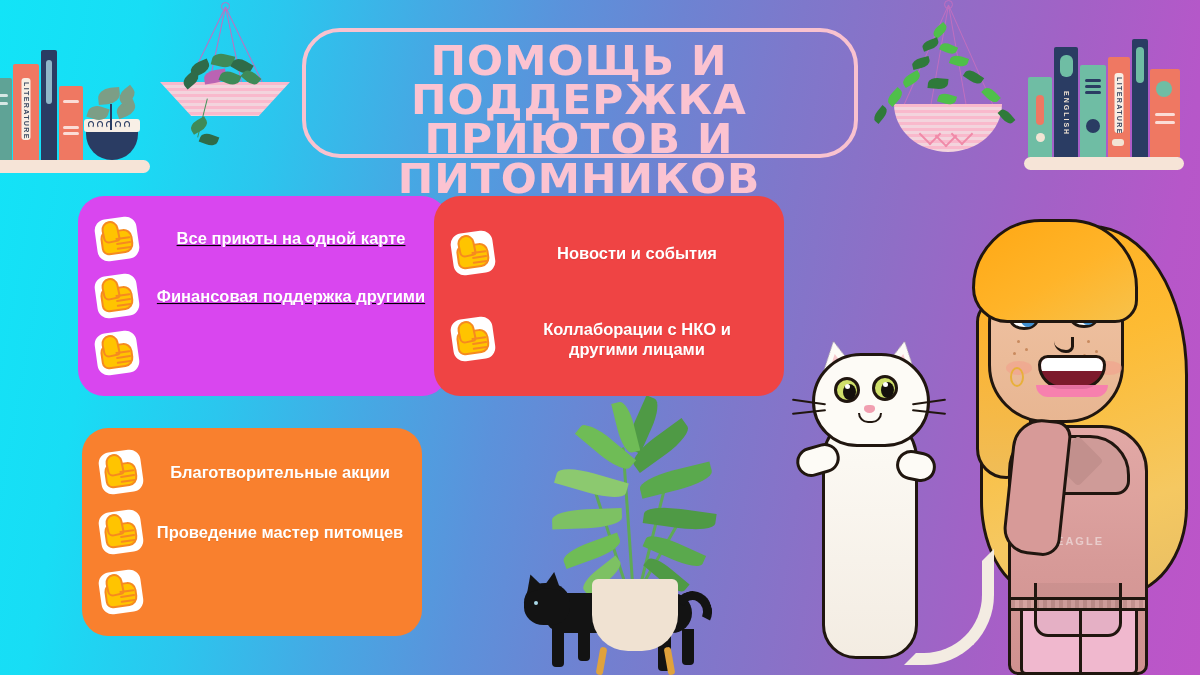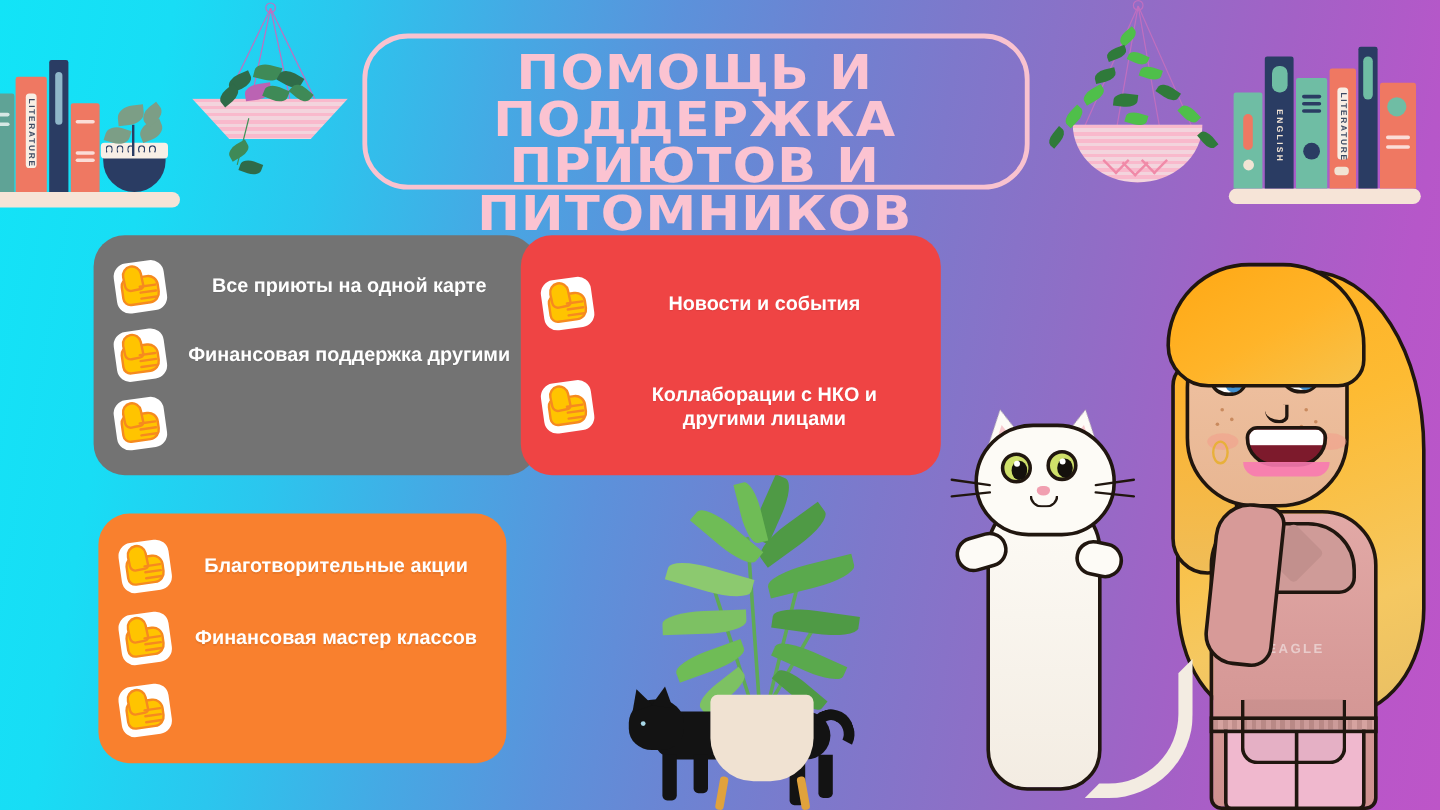--- a/index.html
+++ b/index.html
@@ -173,21 +173,21 @@
     font-weight:700; font-size:40px; line-height:0.98;
     letter-spacing:1px;
     transform:scaleX(1.06); transform-origin:center;
     text-transform:uppercase;
   }
   #title-text span { display:block; }
 
   
   .card { position:absolute; border-radius:26px; padding:14px 18px;
           display:flex; flex-direction:column; justify-content:space-around; }
-  #card-purple { left:78px; top:196px; width:370px; height:200px; background:#737373; }
+  #card-purple { left:78px; top:196px; width:370px; height:200px; background:#d946ef;text-decoration:underline; }
   #card-pink   { left:434px; top:196px; width:350px; height:200px; background:#ef4444; }
   #card-orange { left:82px; top:428px; width:340px; height:208px; background:#f9802e; }
 
   .row { display:flex; align-items:center; gap:14px; }
   .row-text {
     flex:1; text-align:center; color:#ffffff; font-weight:700;
     font-size:16.5px; line-height:1.24;
     font-family:"Liberation Sans", sans-serif;
     text-shadow:0 1px 1px rgba(0,0,0,.08);
   }
@@ -511,21 +511,21 @@
     <div class="thumb">
       <div class="halo"></div>
         <div class="fist"></div>
         <div class="up"></div>
       <div class="lines">
           <i style="top:2px"></i>
           <i style="top:7px"></i>
           <i style="top:12px"></i>
         </div>
     </div>
-    <div class="row-text">Финансовая мастер классов</div>
+    <div class="row-text">Проведение мастер питомцев</div>
   </div>
   <div class="row">
     <div class="thumb">
       <div class="halo"></div>
         <div class="fist"></div>
         <div class="up"></div>
       <div class="lines">
           <i style="top:2px"></i>
           <i style="top:7px"></i>
           <i style="top:12px"></i>

